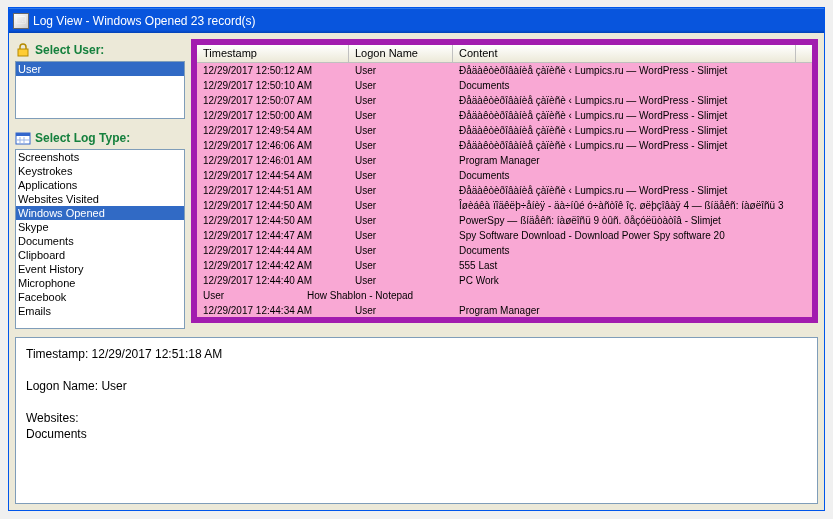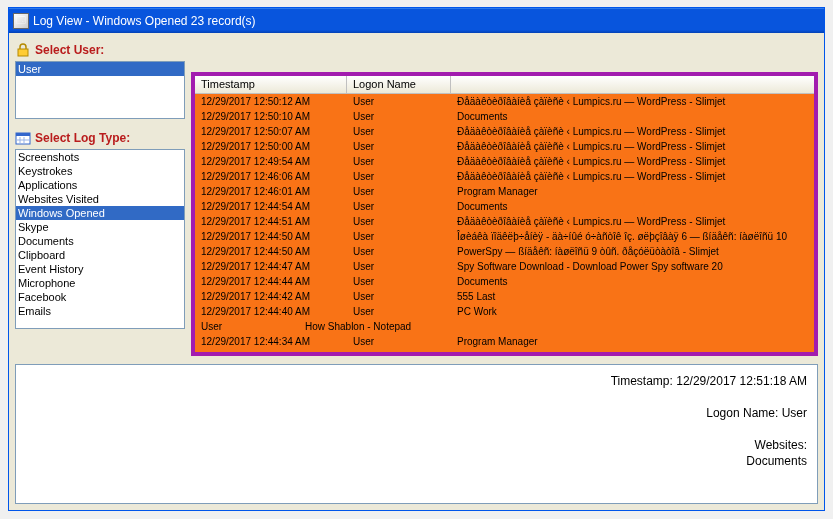--- a/index.html
+++ b/index.html
@@ -63,21 +63,21 @@
     width: 170px;
     display: flex;
     flex-direction: column;
   }
   .section-header {
     display: flex;
     align-items: center;
     gap: 4px;
     font-weight: bold;
     font-size: 12px;
-    color: #b91c1c;
+    color: #15803d;
     margin: 2px 0 2px 0;
     height: 18px;
   }
   .lock-icon, .cal-icon {
     width: 16px; height: 14px;
     display: inline-block;
     position: relative;
   }
   .lock-icon svg, .cal-icon svg { display:block; }
   .listbox {
@@ -98,28 +98,27 @@
     padding: 0 2px;
     cursor: default;
     white-space: nowrap;
   }
   .listbox .item.selected {
     background: #316ac5;
     color: #fff;
   }
   .listv {
     flex: 1;
-    background: #f97316;
-    border: 4px solid #a21caf;
+    background: #f9a8d4;
+    border: 6px solid #a21caf;
     display: flex;
     flex-direction: column;
     height: 284px;
     position: relative;
     overflow: hidden;
-    margin-top: 33px;
   }
   .listv-header {
     display: flex;
     flex: 0 0 auto;
     background: linear-gradient(to bottom,#fff,#ece9d8);
     border-bottom: 1px solid #c0c0c0;
     padding-right: 16px;
   }
   .listv-header .col {
     padding: 2px 6px;
@@ -156,21 +155,21 @@
   .detail-panel {
     margin-top: 8px;
     flex: 1;
     background: #fff;
     border: 1px solid #7f9db9;
     padding: 8px 10px;
     font-size: 12px;
     line-height: 16px;
     overflow: auto;
   }
-  .detail-panel .dl { margin-bottom: 16px; white-space: pre-wrap; text-align: right; }
+  .detail-panel .dl { margin-bottom: 16px; white-space: pre-wrap; }
 </style>
 </head>
 <body>
 
 <div class="window">
   <div class="titlebar">
     <span class="app-icon">🗔</span>
     <span>Log View - Windows Opened 23 record(s)</span>
   </div>
 
@@ -217,20 +216,21 @@
             <div class="item">Facebook</div>
             <div class="item">Emails</div>
           </div>
 
       </div>
 
       <div class="listv">
         <div class="listv-header">
           <div class="col col-ts">Timestamp</div>
           <div class="col col-logon">Logon Name</div>
+          <div class="col col-content">Content</div>
         </div>
         <div class="listv-body" id="listv-body">
             <div class="listv-row">
               <div class="cell col-ts">12/29/2017 12:50:12 AM</div>
               <div class="cell col-logon">User</div>
               <div class="cell col-content">Ðåäàêòèðîâàíèå çàïèñè ‹ Lumpics.ru — WordPress - Slimjet</div>
             </div>
             <div class="listv-row">
               <div class="cell col-ts">12/29/2017 12:50:10 AM</div>
               <div class="cell col-logon">User</div>
@@ -267,21 +267,21 @@
               <div class="cell col-content">Documents</div>
             </div>
             <div class="listv-row">
               <div class="cell col-ts">12/29/2017 12:44:51 AM</div>
               <div class="cell col-logon">User</div>
               <div class="cell col-content">Ðåäàêòèðîâàíèå çàïèñè ‹ Lumpics.ru — WordPress - Slimjet</div>
             </div>
             <div class="listv-row">
               <div class="cell col-ts">12/29/2017 12:44:50 AM</div>
               <div class="cell col-logon">User</div>
-              <div class="cell col-content">Îøèáêà ïîäêëþ÷åíèÿ - äà÷íûé ó÷àñòîê îç. øëþçîâàÿ 6 — ßíäåêñ: íàøëîñü 10</div>
+              <div class="cell col-content">Îøèáêà ïîäêëþ÷åíèÿ - äà÷íûé ó÷àñòîê îç. øëþçîâàÿ 4 — ßíäåêñ: íàøëîñü 3</div>
             </div>
             <div class="listv-row">
               <div class="cell col-ts">12/29/2017 12:44:50 AM</div>
               <div class="cell col-logon">User</div>
               <div class="cell col-content">PowerSpy — ßíäåêñ: íàøëîñü 9 òûñ. ðåçóëüòàòîâ - Slimjet</div>
             </div>
             <div class="listv-row">
               <div class="cell col-ts">12/29/2017 12:44:47 AM</div>
               <div class="cell col-logon">User</div>
               <div class="cell col-content">Spy Software Download - Download Power Spy software 20</div>

